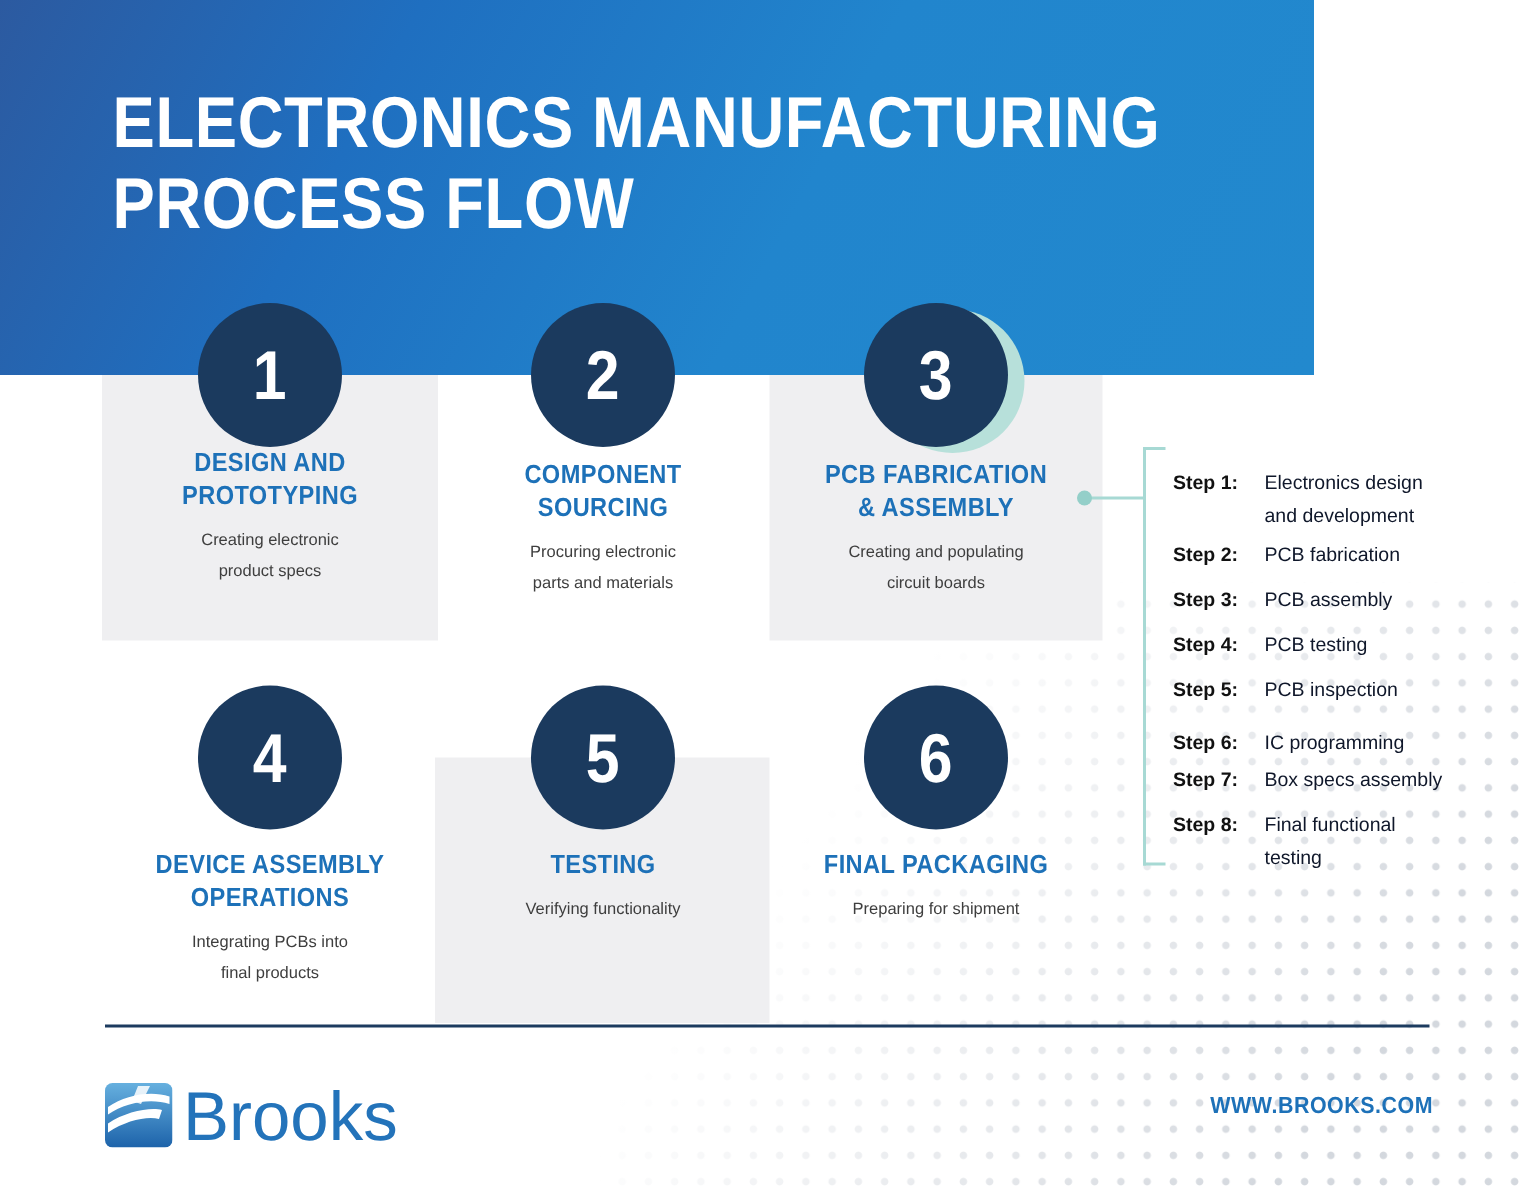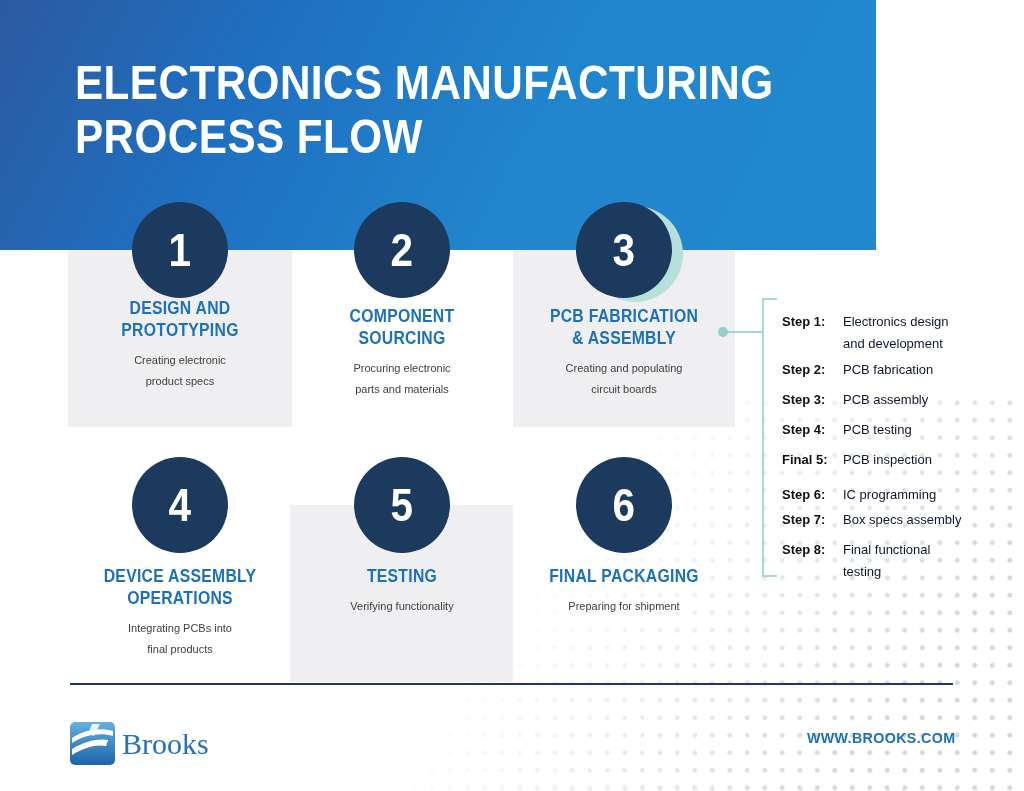--- a/index.html
+++ b/index.html
@@ -75,21 +75,21 @@
     border-radius:50%; background:#94cfc9; z-index:2;
   }
   
   .sl-row { position:absolute; left:782px; z-index:2; font-size:13px; line-height:22px; }
   .sl-label { display:inline-block; width:61px; font-weight:bold; color:#111111; vertical-align:top; }
   .sl-text  { display:inline-block; color:#0f172a; vertical-align:top; white-space:pre-line; }
   
   .divider { position:absolute; left:70px; top:683px; width:883px; height:2px; background:#1c3b5f; z-index:2; }
   .logo { position:absolute; left:70px; top:722px; z-index:2; display:flex; align-items:flex-start; }
   .wordmark {
-    font-family:Liberation Serif, serif; color:#2373ba; font-size:30px; line-height:44px;
+    font-family:Liberation Sans, sans-serif; color:#2373ba; font-size:46px; line-height:44px;
     margin-left:7px;
   }
   .website {
     position:absolute; right:69px; top:729px; z-index:2;
     color:#1d71b8; font-weight:bold; font-size:15.5px; letter-spacing:0.4px;
     transform:scaleX(0.92); transform-origin:right top;
   }
 </style>
 </head>
 <body>
@@ -178,21 +178,21 @@
     <div class="sl-row" style="top:359px;">
       <span class="sl-label">Step 2:</span><span class="sl-text">PCB fabrication</span>
     </div>
     <div class="sl-row" style="top:389px;">
       <span class="sl-label">Step 3:</span><span class="sl-text">PCB assembly</span>
     </div>
     <div class="sl-row" style="top:419px;">
       <span class="sl-label">Step 4:</span><span class="sl-text">PCB testing</span>
     </div>
     <div class="sl-row" style="top:449px;">
-      <span class="sl-label">Final 5:</span><span class="sl-text">PCB inspection</span>
+      <span class="sl-label">Step 5:</span><span class="sl-text">PCB inspection</span>
     </div>
     <div class="sl-row" style="top:484px;">
       <span class="sl-label">Step 6:</span><span class="sl-text">IC programming</span>
     </div>
     <div class="sl-row" style="top:509px;">
       <span class="sl-label">Step 7:</span><span class="sl-text">Box specs assembly</span>
     </div>
     <div class="sl-row" style="top:539px;">
       <span class="sl-label">Step 8:</span><span class="sl-text">Final functional
 testing</span>

